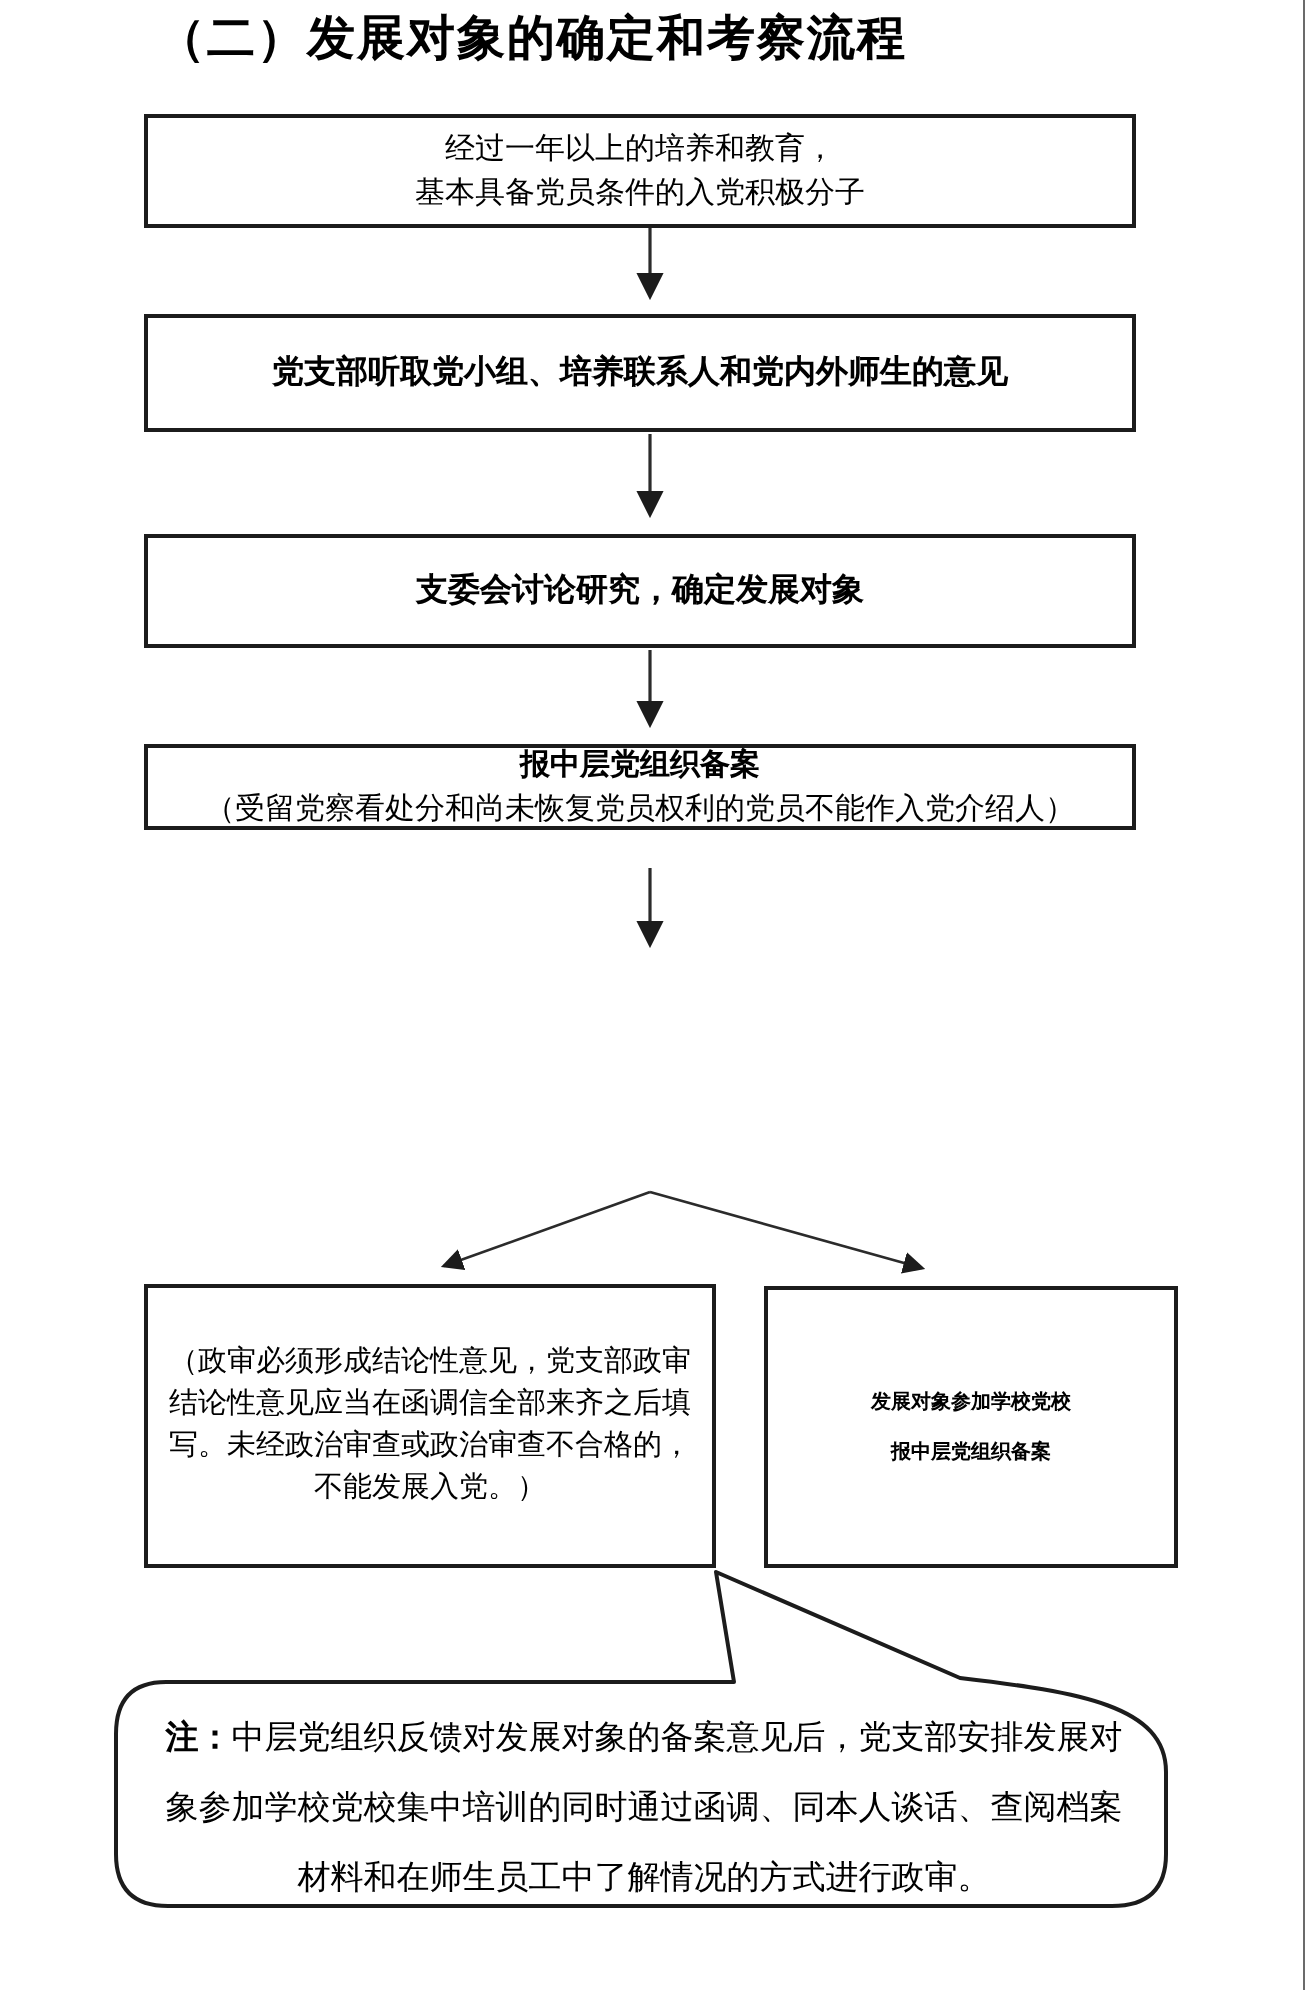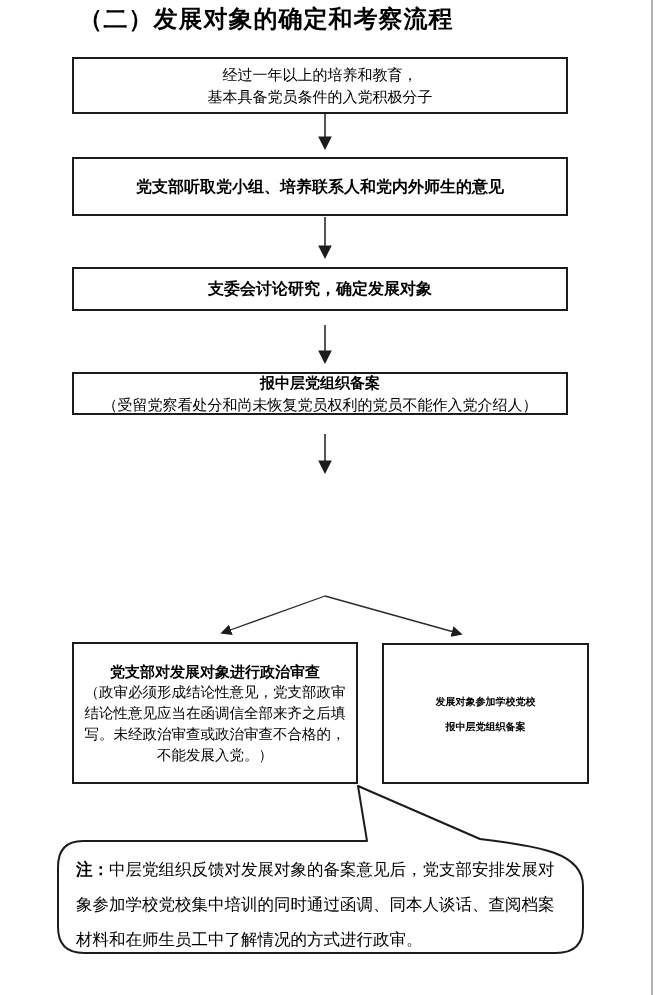--- a/index.html
+++ b/index.html
@@ -14,31 +14,31 @@
   }
 
   .box {
     position:absolute; background:#fff; border:2px solid #1c1c1c;
     display:flex; flex-direction:column; align-items:center; justify-content:center;
     text-align:center; line-height:22px; font-size:15px; padding:2px 8px;
   }
   .box .bold-line { font-weight:bold; }
   .box-step1   { left:72px;  top:57px;  width:496px; height:57px;  }
   .box-step2   { left:72px;  top:157px; width:496px; height:59px;  font-weight:bold; font-size:16px; }
-  .box-step3   { left:72px;  top:267px; width:496px; height:44px;  font-weight:bold; font-size:16px; }
+  .box-step3   { left:72px;  top:267px; width:496px; height:57px;  font-weight:bold; font-size:16px; }
   .box-step4   { left:72px;  top:372px; width:496px; height:43px;  }
   .box-step5   { left:72px;  top:483px; width:496px; height:112px; }
   .box-step5 .bold-line { font-size:16px; }
   .box-left    { left:72px;  top:642px; width:286px; height:142px; font-size:14.5px; line-height:21px; padding:2px 6px; }
   .box-left .bold-line { font-size:15px; }
   .box-right   { left:382px; top:643px; width:207px; height:141px; font-weight:bold; font-size:10px; line-height:25px; }
 
   .note-text {
     position:absolute; left:76px; top:852px; width:492px;
-    font-size:16.5px; line-height:35px;
+    text-align:center; font-size:16.5px; line-height:35px;
   }
   .note-text .bold-label { font-weight:bold; }
 </style>
 </head>
 <body>
 
 <div id="stage">
 
   <svg id="diagram-svg" viewBox="0 0 655 995" xmlns="http://www.w3.org/2000/svg">
     <defs>
@@ -76,21 +76,20 @@
     <div>支委会讨论研究，确定发展对象</div>
   </div>
 
   <div class="box box-step4">
     <div class="bold-line">报中层党组织备案</div>
     <div>（受留党察看处分和尚未恢复党员权利的党员不能作入党介绍人）</div>
   </div>
 
 
   <div class="box box-left">
-    <div class="bold-line">党支部对发展对象进行政治审查</div>
     <div>（政审必须形成结论性意见，党支部政审结论性意见应当在函调信全部来齐之后填写。未经政治审查或政治审查不合格的，不能发展入党。）</div>
   </div>
 
   <div class="box box-right">
     <div>发展对象参加学校党校</div>
     <div>报中层党组织备案</div>
   </div>
 
   <div class="note-text">
     <span class="bold-label">注：</span><span>中层党组织反馈对发展对象的备案意见后，党支部安排发展对象参加学校党校集中培训的同时通过函调、同本人谈话、查阅档案材料和在师生员工中了解情况的方式进行政审。</span>

